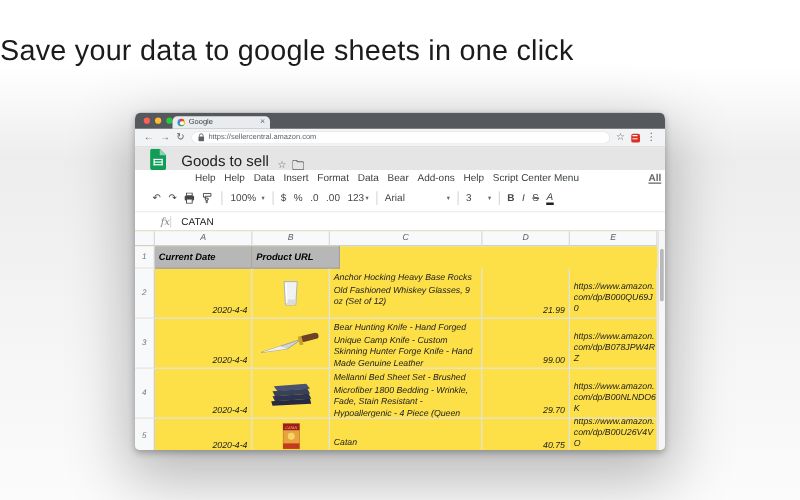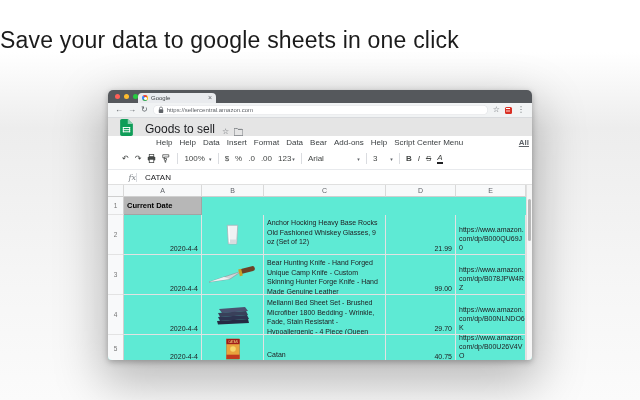--- a/index.html
+++ b/index.html
@@ -53,21 +53,21 @@
   .b{font-weight:bold}.i{font-style:italic}.s{text-decoration:line-through}
   .a-color{position:relative;padding-bottom:2px;}
   .a-color::after{content:"";position:absolute;left:0;right:0;bottom:0;height:2px;background:#202124;}
   .fontname{width:52px;display:inline-flex;justify-content:space-between;align-items:center;}
   .fontsize{width:20px;display:inline-flex;justify-content:space-between;align-items:center;}
   .formulabar{height:14px;display:flex;align-items:center;background:#fff;border-bottom:1px solid #e0e0e0;}
   .fx{width:28px;text-align:right;font-family:"DejaVu Serif",serif;font-style:italic;font-size:8px;color:#80868b;}
   .fdiv{width:1px;height:9px;background:#dadce0;}
   .fval{font-size:8px;color:#202124;padding-left:8px;}
   
-  .grid{position:relative;background:#5eead4;height:178px;}
+  .grid{position:relative;background:#fde047;height:178px;font-style:italic;}
   .colrow,.row{display:flex;}
   .colrow{height:12px;background:#f8f9fa;font-size:7px;color:#5f6368;}
   .cg{width:16px;flex:0 0 auto;}
   .cA{width:78px;flex:0 0 auto;}
   .cB{width:62px;flex:0 0 auto;}
   .cC{width:122px;flex:0 0 auto;}
   .cD{width:70px;flex:0 0 auto;}
   .cE{width:70px;flex:0 0 auto;}
   .colrow>div{display:flex;align-items:center;justify-content:center;border-right:1px solid #d9d9d9;border-bottom:1px solid #cfcfcf;box-sizing:border-box;}
   .gut{background:#f8f9fa;border-right:1px solid #d0d0d0;border-bottom:1px solid #e3e3e3;box-sizing:border-box;
@@ -205,20 +205,21 @@
       <div class="cA">A</div>
       <div class="cB">B</div>
       <div class="cC">C</div>
       <div class="cD">D</div>
       <div class="cE">E</div>
     </div>
 
     <div class="row hrow">
       <div class="gut cg">1</div>
       <div class="hcell cA">Current Date</div>
+      <div class="hcell cE">Product URL</div>
     </div>
 
     <div class="row drow">
       <div class="gut cg">2</div>
       <div class="cell date cA">2020-4-4</div>
       <div class="cell imgc cB">
         <svg width="15" height="22" viewBox="0 0 20 28">
           <path d="M3,1 H17 L15.5,26 H4.5 Z" fill="#f0f2f4" stroke="#a9afb5" stroke-width="1"></path>
           <path d="M4.8,20 H15.2 L14.9,26 H5.1 Z" fill="#d8dcdf"></path>
           <path d="M5,3 L6,24" stroke="#ffffff" stroke-width="1.4"></path>

